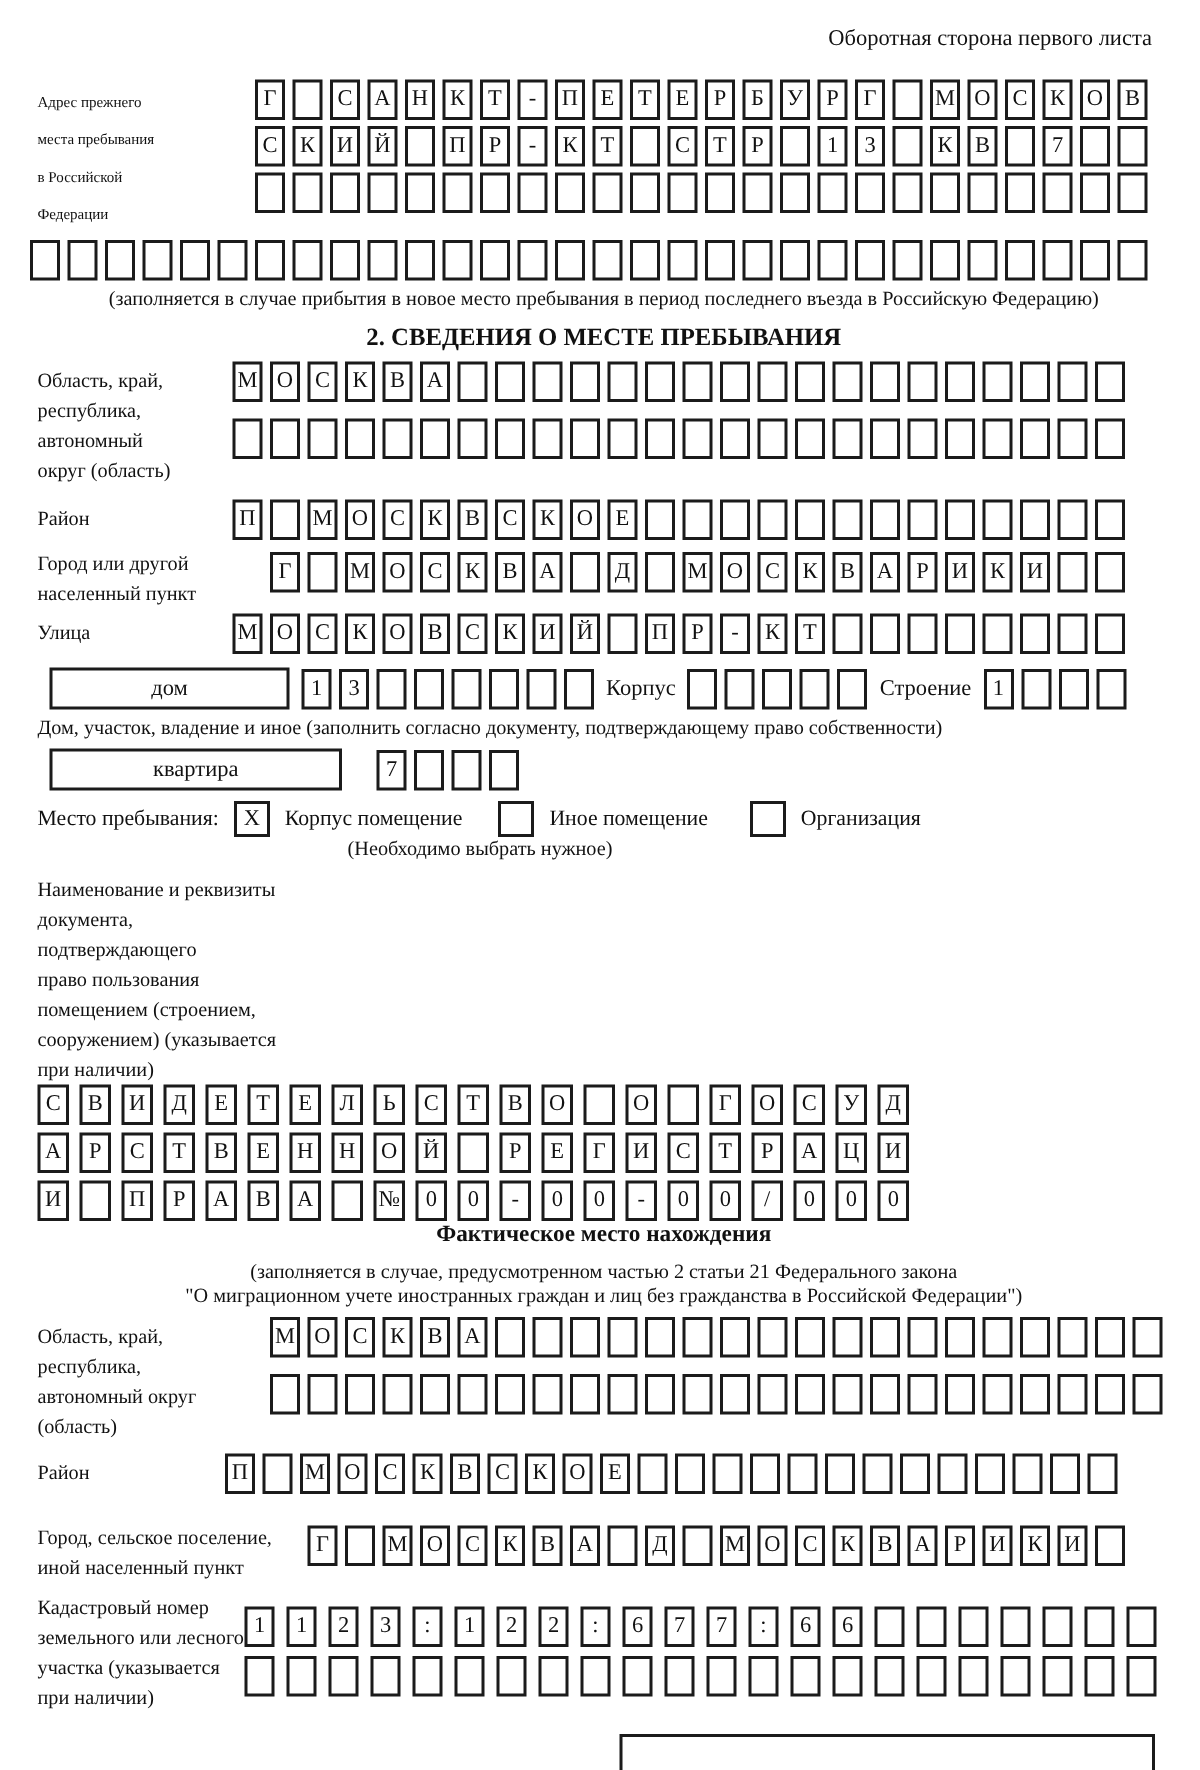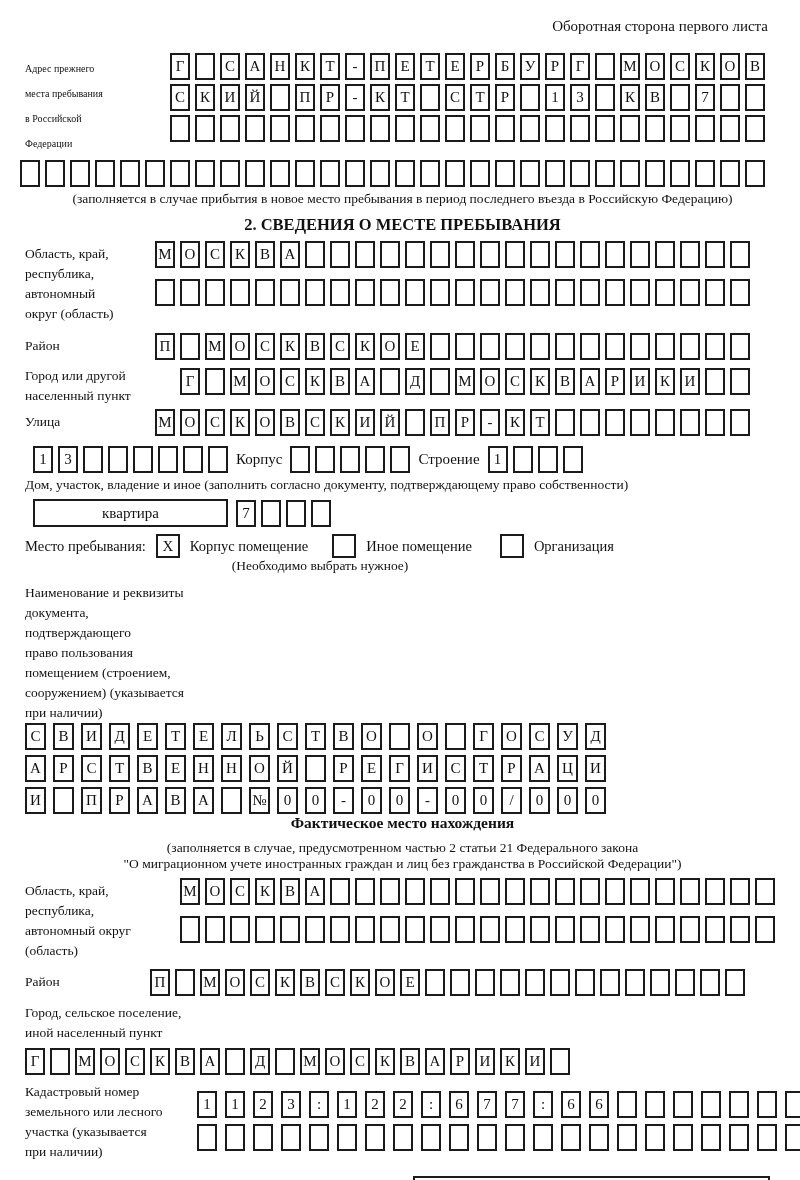--- a/index.html
+++ b/index.html
@@ -318,20 +318,21 @@
         <span class="cell"></span>
         <span class="cell"></span>
         <span class="cell"></span>
         <span class="cell"></span>
         <span class="cell"></span>
         <span class="cell"></span>
       </div>
   </div>
 
   <div class="frow" style="margin-top:9px; margin-left:8px; gap:8px; align-items:center;">
+    <div class="widebox" style="width:160px;">дом</div>
     <div class="cells">
         <span class="cell">1</span>
         <span class="cell">3</span>
         <span class="cell"></span>
         <span class="cell"></span>
         <span class="cell"></span>
         <span class="cell"></span>
         <span class="cell"></span>
         <span class="cell"></span>
       </div>
@@ -346,21 +347,21 @@
     <div class="inline-lab">Строение</div>
     <div class="cells">
         <span class="cell">1</span>
         <span class="cell"></span>
         <span class="cell"></span>
         <span class="cell"></span>
       </div>
   </div>
   <div style="font-size:13.5px; margin-top:4px;">Дом, участок, владение и иное (заполнить согласно документу, подтверждающему право собственности)</div>
 
-  <div class="frow" style="margin-top:6px; margin-left:8px; gap:8px; align-items:center;">
+  <div class="frow" style="margin-top:6px; margin-left:8px; gap:23px; align-items:center;">
     <div class="widebox" style="width:195px;">квартира</div>
     <div class="cells">
         <span class="cell">7</span>
         <span class="cell"></span>
         <span class="cell"></span>
         <span class="cell"></span>
       </div>
   </div>
 
   <div class="frow" style="margin-top:7px; gap:10px; align-items:center;">
@@ -542,21 +543,21 @@
         <span class="cell"></span>
         <span class="cell"></span>
         <span class="cell"></span>
         <span class="cell"></span>
         <span class="cell"></span>
         <span class="cell"></span>
         <span class="cell"></span>
       </div>
   </div>
 
-  <div class="frow" style="margin-top:4px;flex-direction:column;">
+  <div class="frow" style="margin-top:16px;">
     <div class="flabel" style="width:180px;">Город, сельское поселение,
 иной населенный пункт</div>
     <div class="cells" style="margin-top:5px;">
         <span class="cell">Г</span>
         <span class="cell"></span>
         <span class="cell">М</span>
         <span class="cell">О</span>
         <span class="cell">С</span>
         <span class="cell">К</span>
         <span class="cell">В</span>
@@ -571,21 +572,21 @@
         <span class="cell">В</span>
         <span class="cell">А</span>
         <span class="cell">Р</span>
         <span class="cell">И</span>
         <span class="cell">К</span>
         <span class="cell">И</span>
         <span class="cell"></span>
       </div>
   </div>
 
-  <div class="frow" style="margin-top:4px;gap:34px;">
+  <div class="frow" style="margin-top:4px;">
     <div class="flabel" style="width:138px;">Кадастровый номер
 земельного или лесного
 участка (указывается
 при наличии)</div>
     <div class="rowstack" style="gap:6px; margin-top:12px;">
       <div class="cells kad">
           <span class="cell">1</span>
           <span class="cell">1</span>
           <span class="cell">2</span>
           <span class="cell">3</span>

